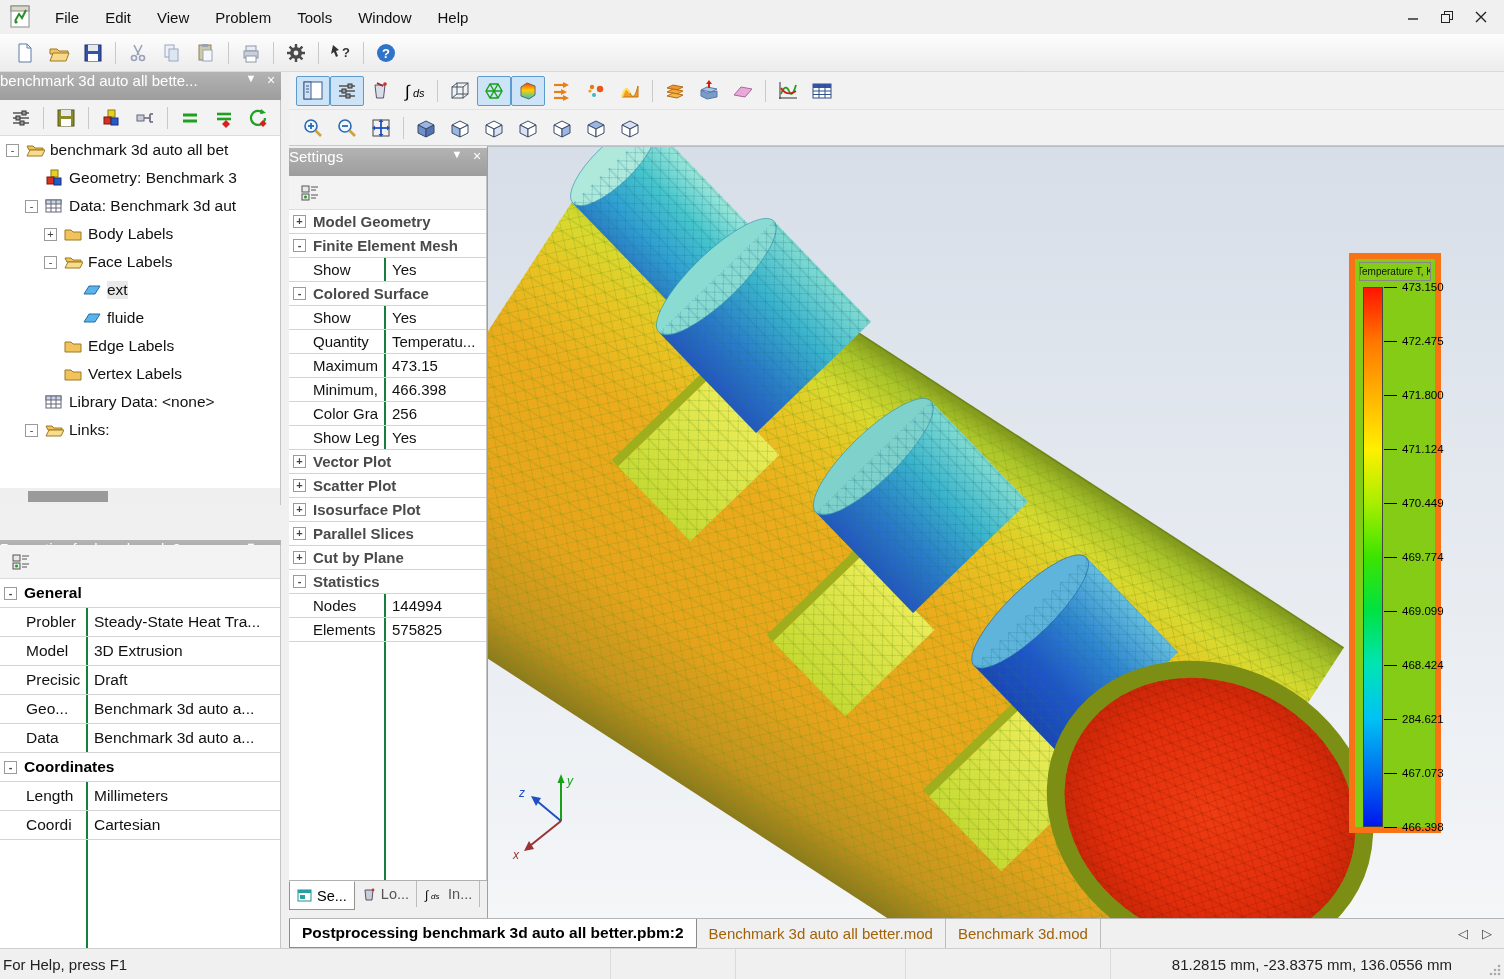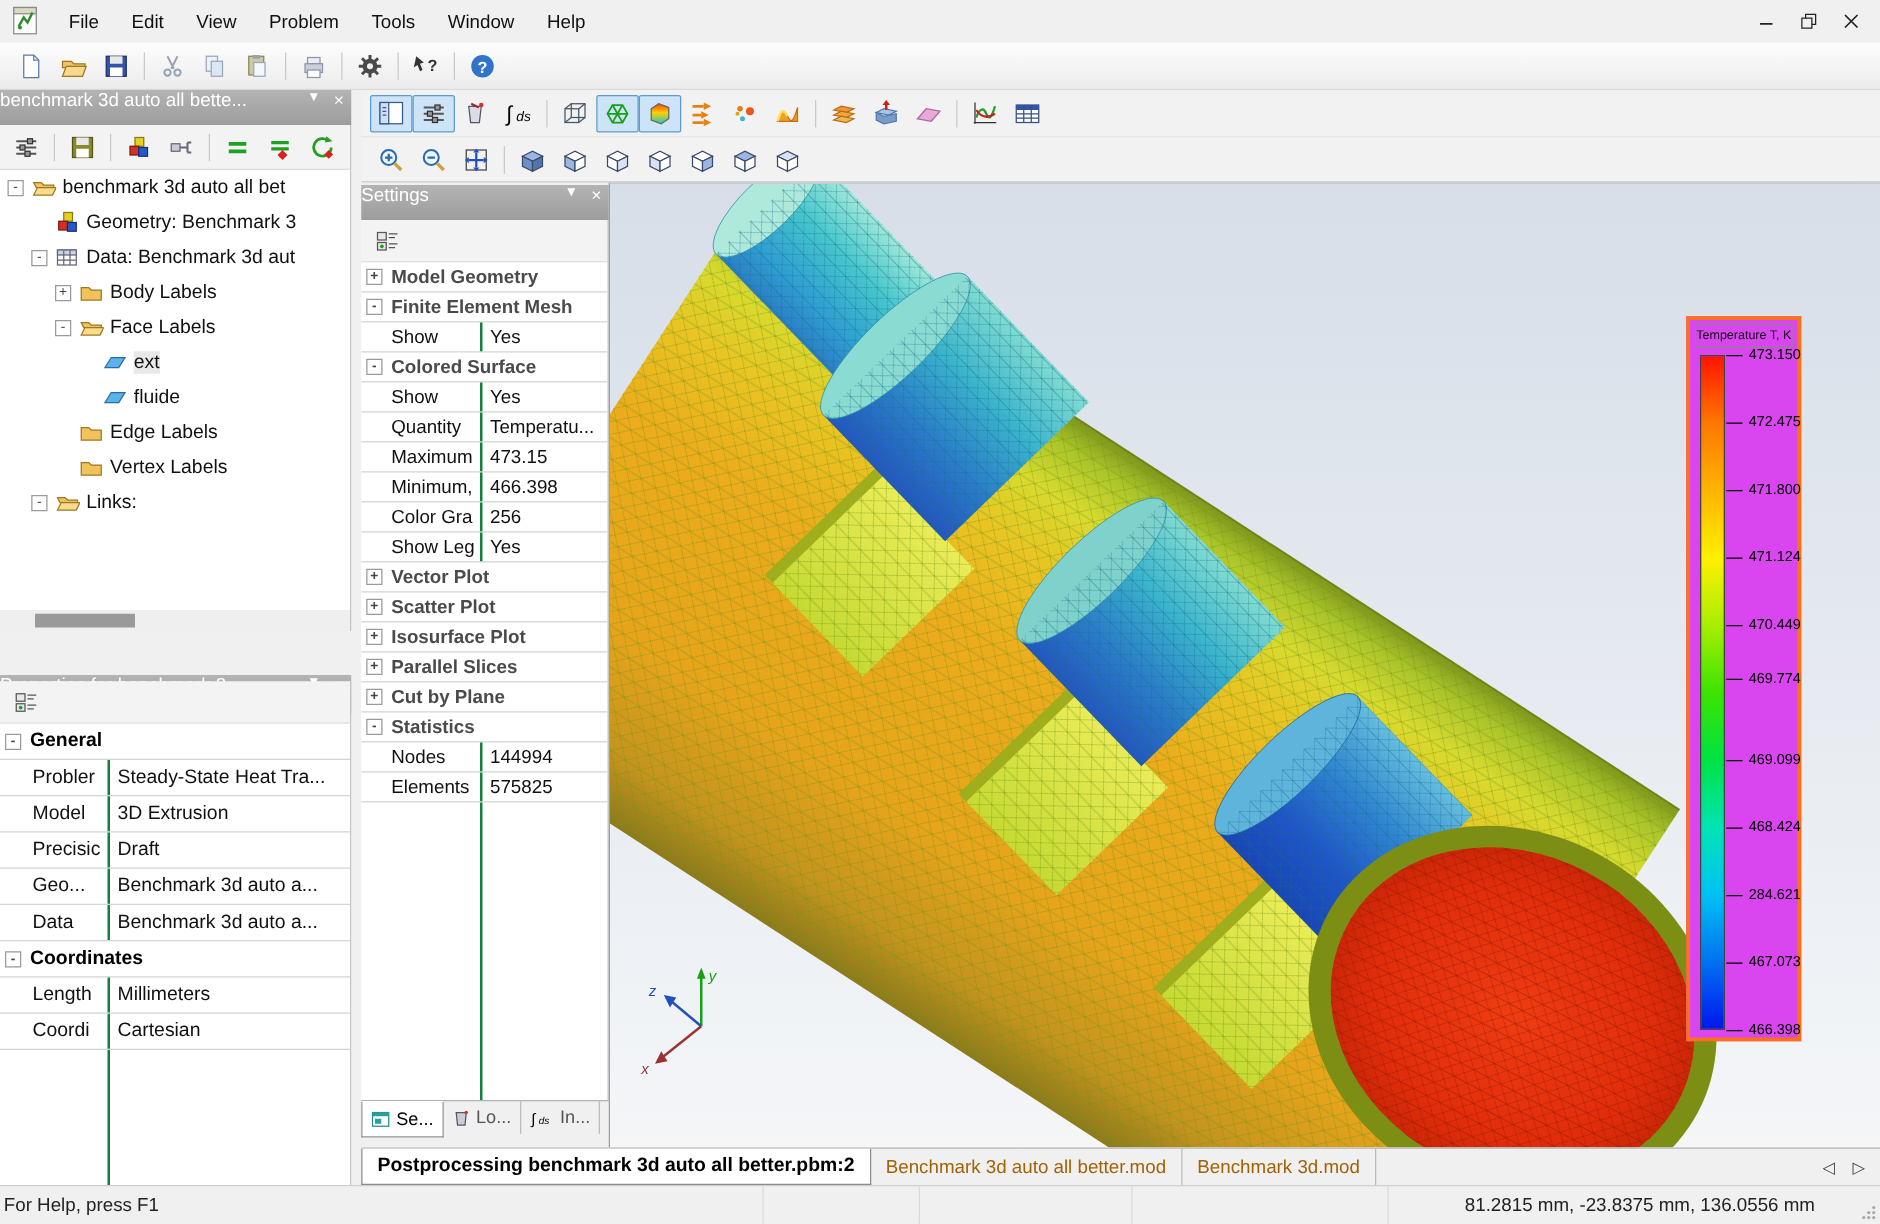--- a/index.html
+++ b/index.html
@@ -62,21 +62,21 @@
   #dtabs{left:289px;top:918px;width:1215px;height:30px;background:#f0f0f0;display:flex;align-items:stretch;border-top:1px solid #b5b5b5;box-sizing:border-box}
   .dtab{padding:0 12px;display:flex;align-items:center;font-size:15px;color:#a16207;border-right:1px solid #bcbcbc;white-space:nowrap}
   .dtab.active{background:#fff;font-weight:bold;font-size:15.5px;color:#000;border:1px solid #8c8c8c;border-top:none}
   #dnav{margin-left:auto;display:flex;align-items:center;gap:14px;padding-right:12px;color:#444;font-size:13px}
   
   #status{left:0;top:948px;width:1504px;height:31px;background:#f0f0f0;border-top:1px solid #cfcfcf;
           display:flex;align-items:center;font-size:15px;color:#222;box-sizing:border-box}
   .sseg{height:100%;display:flex;align-items:center;box-sizing:border-box;border-left:1px solid #dadada}
   
   #viewport{left:487px;top:146px;width:1017px;height:772px;overflow:hidden;border-left:1px solid #9aa0a6;border-top:1px solid #b9bfc6;box-sizing:border-box}
-  #legend{position:absolute;left:861px;top:106px;width:92px;height:580px;background:#d946ef;border:3px solid #f97316;box-sizing:border-box}
+  #legend{position:absolute;left:861px;top:106px;width:92px;height:580px;background:#84cc16;border:6px solid #f97316;box-sizing:border-box}
   #lg-title{position:absolute;left:4px;top:3px;right:4px;height:17px;border:1px solid #888;font-size:10px;
             display:flex;align-items:center;justify-content:center;white-space:nowrap;overflow:hidden}
   #lg-bar{position:absolute;left:8px;top:28px;width:20px;height:540px;border:1px solid #444;box-sizing:border-box}
   .lg-tick{position:absolute;left:29px;display:flex;align-items:center;transform:translateY(-50%)}
   .lg-line{width:13px;height:1px;background:#000}
   .lg-lab{margin-left:5px;font-size:11.5px;color:#000}
   
   #vtb1{left:289px;top:72px;width:1215px;height:38px;background:#f2f2f2;display:flex;align-items:center;padding-left:7px;
         border-bottom:1px solid #e3e3e3;box-sizing:border-box}
   #vtb2{left:289px;top:110px;width:1215px;height:36px;background:#f2f2f2;display:flex;align-items:center;padding-left:7px;
@@ -381,20 +381,35 @@
       <span class="tlbl">Edge Labels</span>
     </div>
     <div class="trow" style="padding-left: 44px;">
       <span class="tspc"></span>
       <span class="tico">
         <svg width="20" height="18">
           <path d="M2 5h6l2 2h8v8H2z" fill="#f2c35c" stroke="#9a7a20"></path>
         </svg>
       </span>
       <span class="tlbl">Vertex Labels</span>
+    </div>
+    <div class="trow" style="padding-left: 25px;">
+      <span class="tspc"></span>
+      <span class="tico">
+        <svg width="20" height="18">
+          <rect x="2" y="3" width="15" height="12" fill="#fff" stroke="#667"></rect>
+          <rect x="2" y="3" width="15" height="4" fill="#c8d4e8" stroke="#667"></rect>
+          <g stroke="#667">
+            <line x1="2" y1="11" x2="17" y2="11"></line>
+            <line x1="7" y1="3" x2="7" y2="15"></line>
+            <line x1="12" y1="3" x2="12" y2="15"></line>
+          </g>
+        </svg>
+      </span>
+      <span class="tlbl">Library Data: &lt;none&gt;</span>
     </div>
     <div class="trow" style="padding-left: 25px;">
       <span class="texp">-</span>
       <span class="tico">
         <svg width="20" height="18">
           <path d="M2 5h6l2 2h8v2H4z" fill="#f2c35c" stroke="#9a7a20"></path>
           <path d="M2 15l3-6h15l-3 6z" fill="#f8dc8c" stroke="#9a7a20"></path>
         </svg>
       </span>
       <span class="tlbl">Links:</span>
@@ -1029,21 +1044,21 @@
           <span class="lg-lab">471.800</span>
         </div>
         <div class="lg-tick" style="top: 190px;">
           <span class="lg-line"></span>
           <span class="lg-lab">471.124</span>
         </div>
         <div class="lg-tick" style="top: 244px;">
           <span class="lg-line"></span>
           <span class="lg-lab">470.449</span>
         </div>
-        <div class="lg-tick" style="top: 287px;">
+        <div class="lg-tick" style="top: 298px;">
           <span class="lg-line"></span>
           <span class="lg-lab">469.774</span>
         </div>
         <div class="lg-tick" style="top: 352px;">
           <span class="lg-line"></span>
           <span class="lg-lab">469.099</span>
         </div>
         <div class="lg-tick" style="top: 406px;">
           <span class="lg-line"></span>
           <span class="lg-lab">468.424</span>

